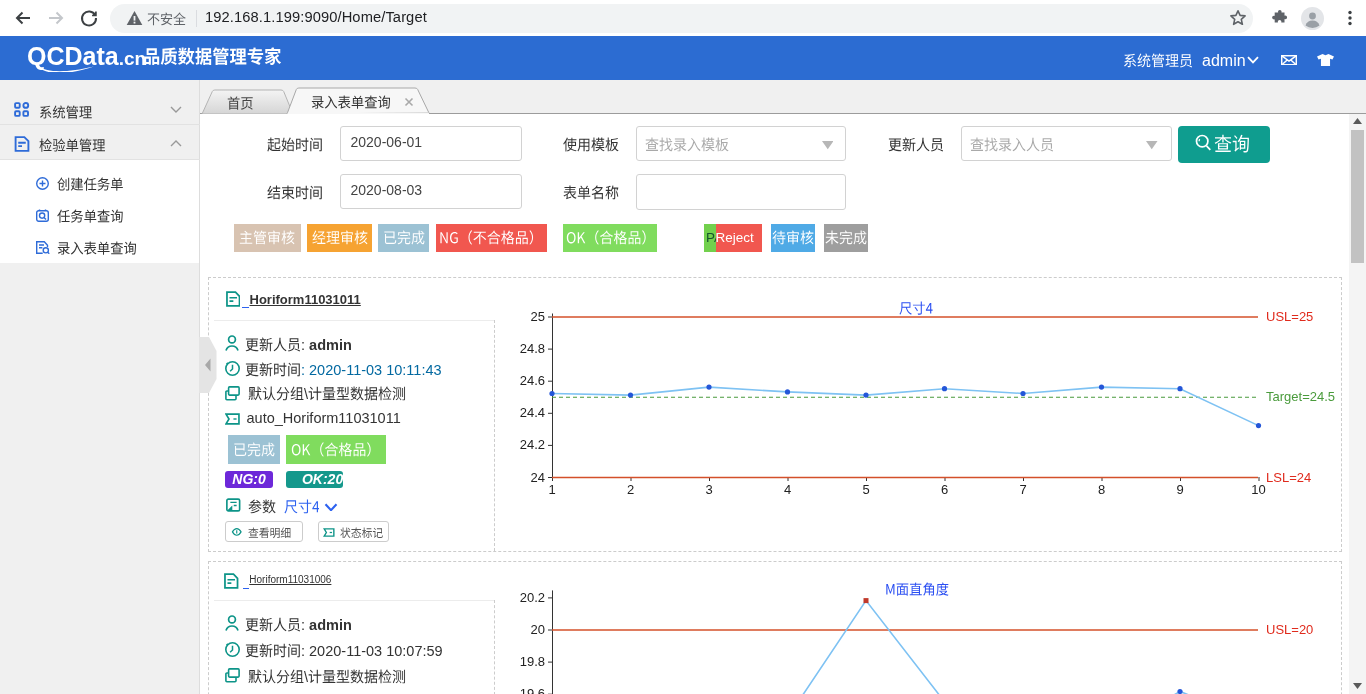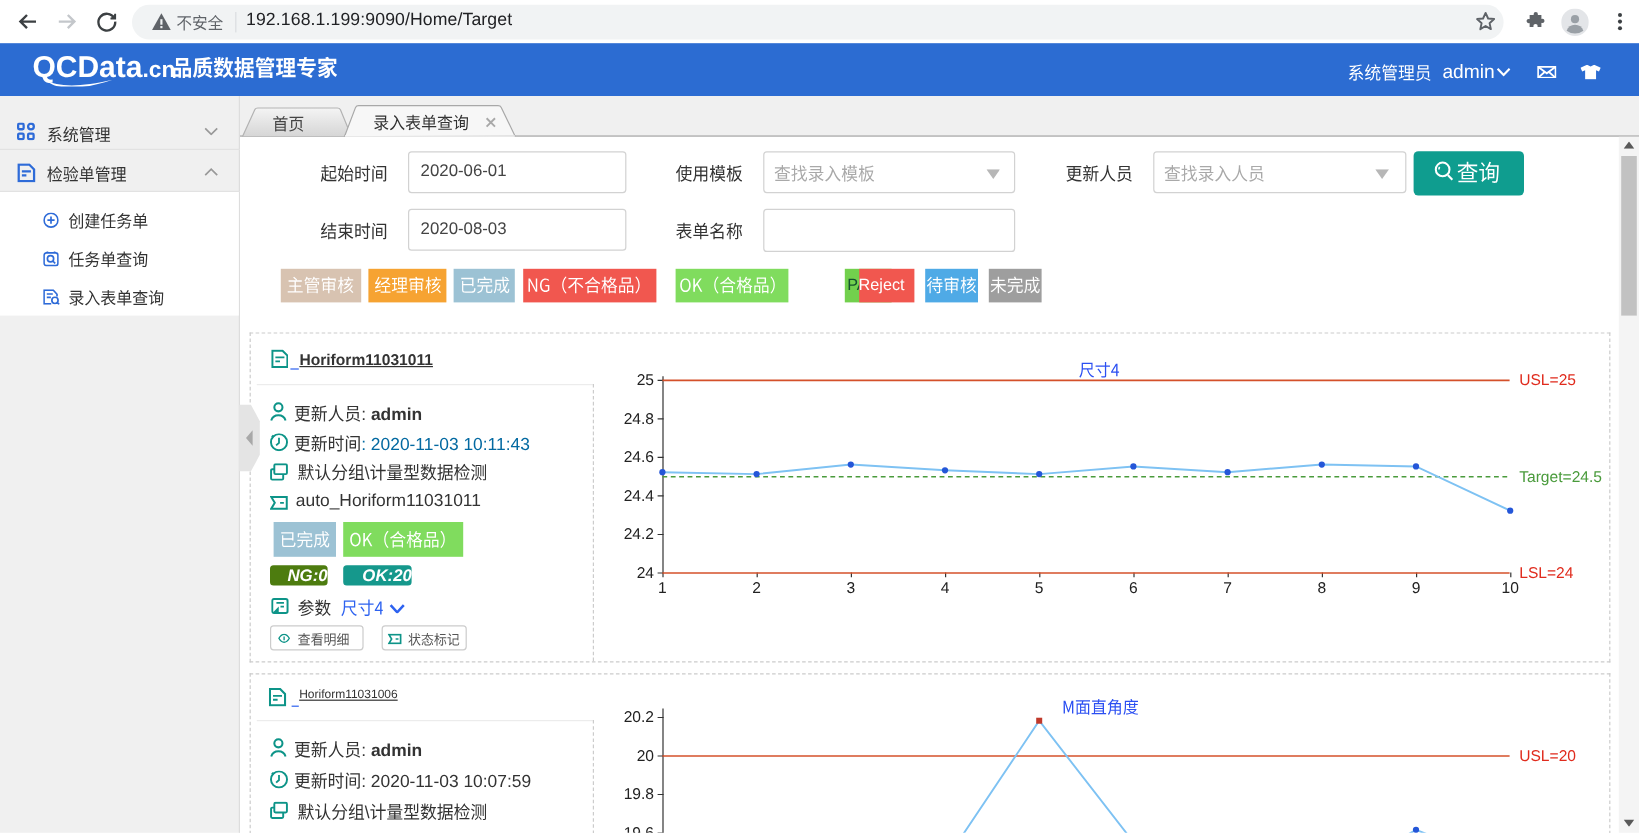--- a/index.html
+++ b/index.html
@@ -511,21 +511,21 @@
     <svg style="display:block" width="89.4" height="14.98" viewBox="0 0 1278 200" preserveAspectRatio="none" fill="#fff">
       <use href="#g60" x="0"></use>
       <use href="#g61" x="148"></use>
       <use href="#g55" x="278"></use>
       <use href="#g56" x="478"></use>
       <use href="#g57" x="678"></use>
       <use href="#g58" x="878"></use>
       <use href="#g59" x="1078"></use>
     </svg>
   </div>
-<div class="ab" style="left:225px;top:470.5px;width:48px;height:17.5px;border-radius:3px;background:#4d7c0f;color:#fff;font-size:14px;font-style:italic;font-weight:bold;text-align:right;line-height:17px">NG:0</div>
+<div class="ab" style="left:225px;top:470.5px;width:48px;height:17.5px;border-radius:3px;background:#6d28d9;color:#fff;font-size:14px;font-style:italic;font-weight:bold;text-align:center;line-height:17px">NG:0</div>
 <div class="ab" style="left:285.7px;top:470.5px;width:57.5px;height:17.5px;border-radius:3px;background:#15988c;color:#fff;font-size:14px;font-style:italic;font-weight:bold;text-align:right;line-height:17px">OK:20</div>
 <svg class="ab" style="left:226px;top:498px" width="14.5" height="14" viewBox="0 0 15 14" fill="none" stroke="#0d9488" stroke-width="1.7">
     <rect x="0.9" y="0.9" width="13.2" height="12.2" rx="1.5"></rect>
     <path d="M1.5 12.5 L6.5 7.5 L6.5 12.5 Z" fill="#0d9488" stroke="none"></path>
     <path d="M4.5 4.3h6.5M8 7.5h3" stroke-width="1.5"></path>
   </svg>
 <div class="ab" style="left:248px;top:498.7px;">
     <svg style="display:block" width="28.0" height="14.98" viewBox="0 0 400 200" preserveAspectRatio="none" fill="#333">
       <use href="#g74" x="0"></use>
       <use href="#g71" x="200"></use>

